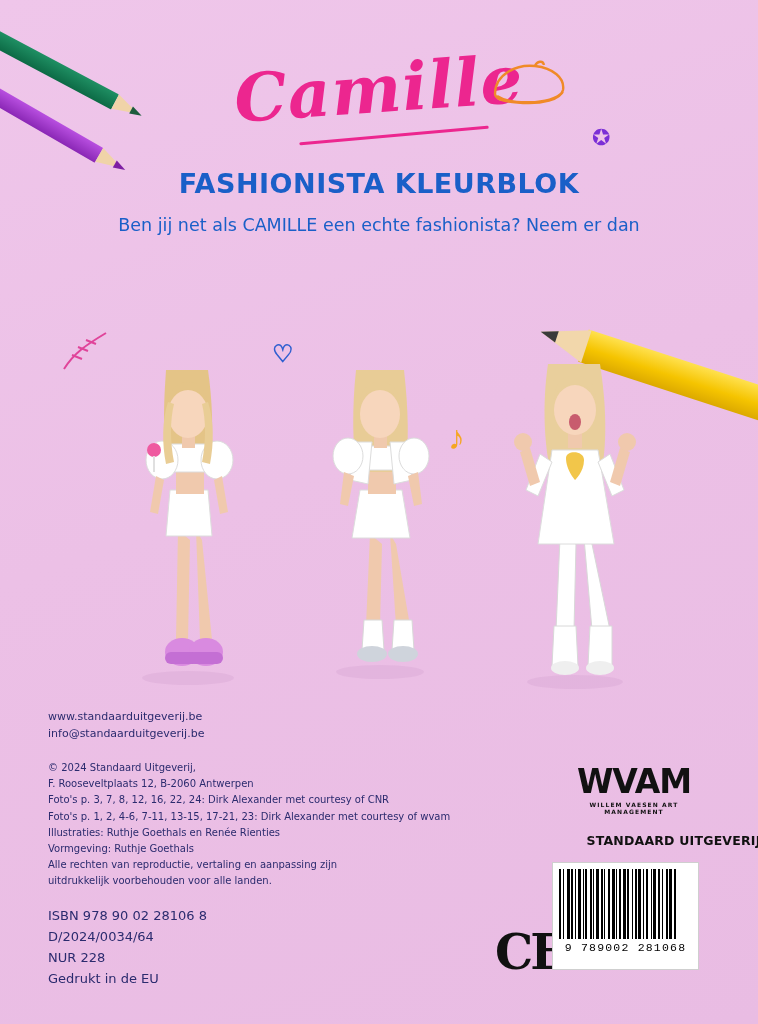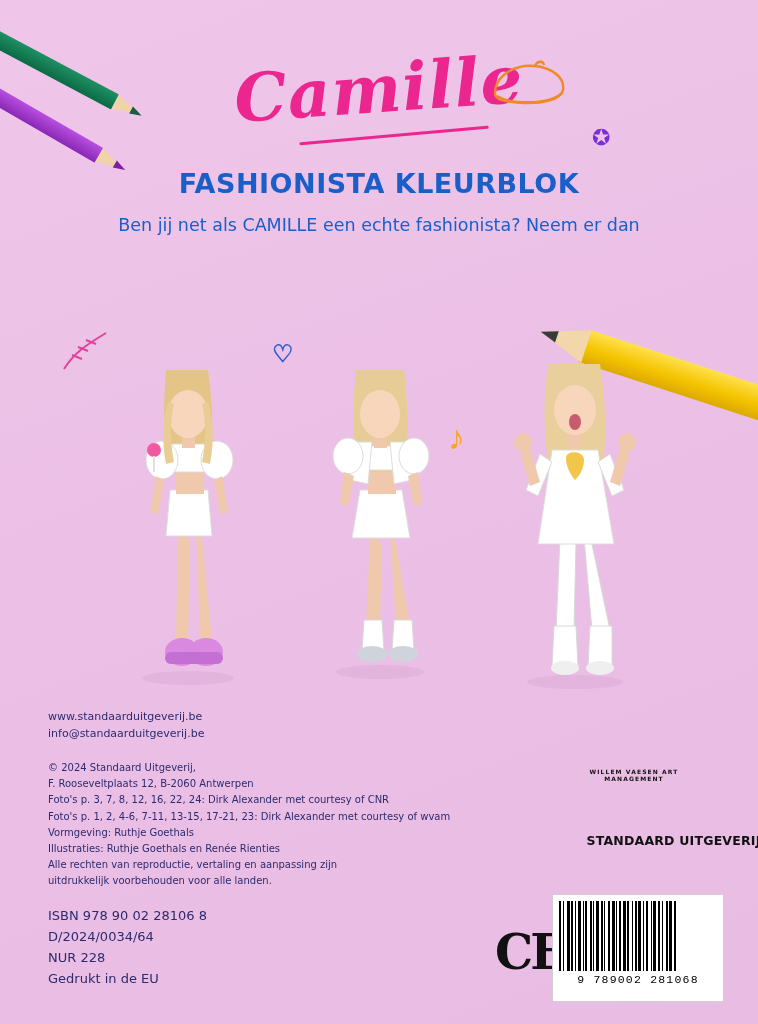--- a/index.html
+++ b/index.html
@@ -239,26 +239,25 @@
     font-size: 48px;
     letter-spacing: -3px;
     color: #111;
     line-height: 1;
   }
 
   
   .barcode {
     position: absolute;
     left: 552px; top: 862px;
-    width: 172px; height: 108px;
+    width: 147px; height: 108px;
     background: #fff;
     border: 1px solid #cfcfcf;
     padding: 6px 6px 2px 6px;
     box-sizing: border-box;
-    margin-top: 32px;
   }
   .bars {
     height: 70px;
     display: flex;
     align-items: stretch;
     gap: 0;
   }
   .bars i { display: block; background: #000; }
   .bars i.sp { background: transparent; }
   .barcode-num {
@@ -411,34 +410,35 @@
   <div class="web-block">
     <div>www.standaarduitgeverij.be</div>
     <div>info@standaarduitgeverij.be</div>
   </div>
 
   <div class="colophon">
     <div>© 2024 Standaard Uitgeverij,</div>
     <div>F. Rooseveltplaats 12, B-2060 Antwerpen</div>
     <div>Foto's p. 3, 7, 8, 12, 16, 22, 24: Dirk Alexander met courtesy of CNR</div>
     <div>Foto's p. 1, 2, 4-6, 7-11, 13-15, 17-21, 23: Dirk Alexander met courtesy of wvam</div>
+    <div>Illustraties: Ruthje Goethals en Renée Rienties</div>
     <div>Vormgeving: Ruthje Goethals</div>
-    <div>Illustraties: Ruthje Goethals en Renée Rienties</div>
     <div>Alle rechten van reproductie, vertaling en aanpassing zijn</div>
     <div>uitdrukkelijk voorbehouden voor alle landen.</div>
   </div>
 
   <div class="isbn-block">
     <div>ISBN 978 90 02 28106 8</div>
     <div>D/2024/0034/64</div>
     <div>NUR 228</div>
     <div>Gedrukt in de EU</div>
   </div>
 
   <div class="wvam">
+    <div class="wvam-word">WVAM</div>
     <div class="wvam-sub">WILLEM VAESEN ART MANAGEMENT</div>
   </div>
 
   <div class="publisher">STANDAARD UITGEVERIJ</div>
 
   <div class="ce-mark">CE</div>
 
   <div class="barcode">
     <div class="bars">
       <i style="width:2px"></i>

